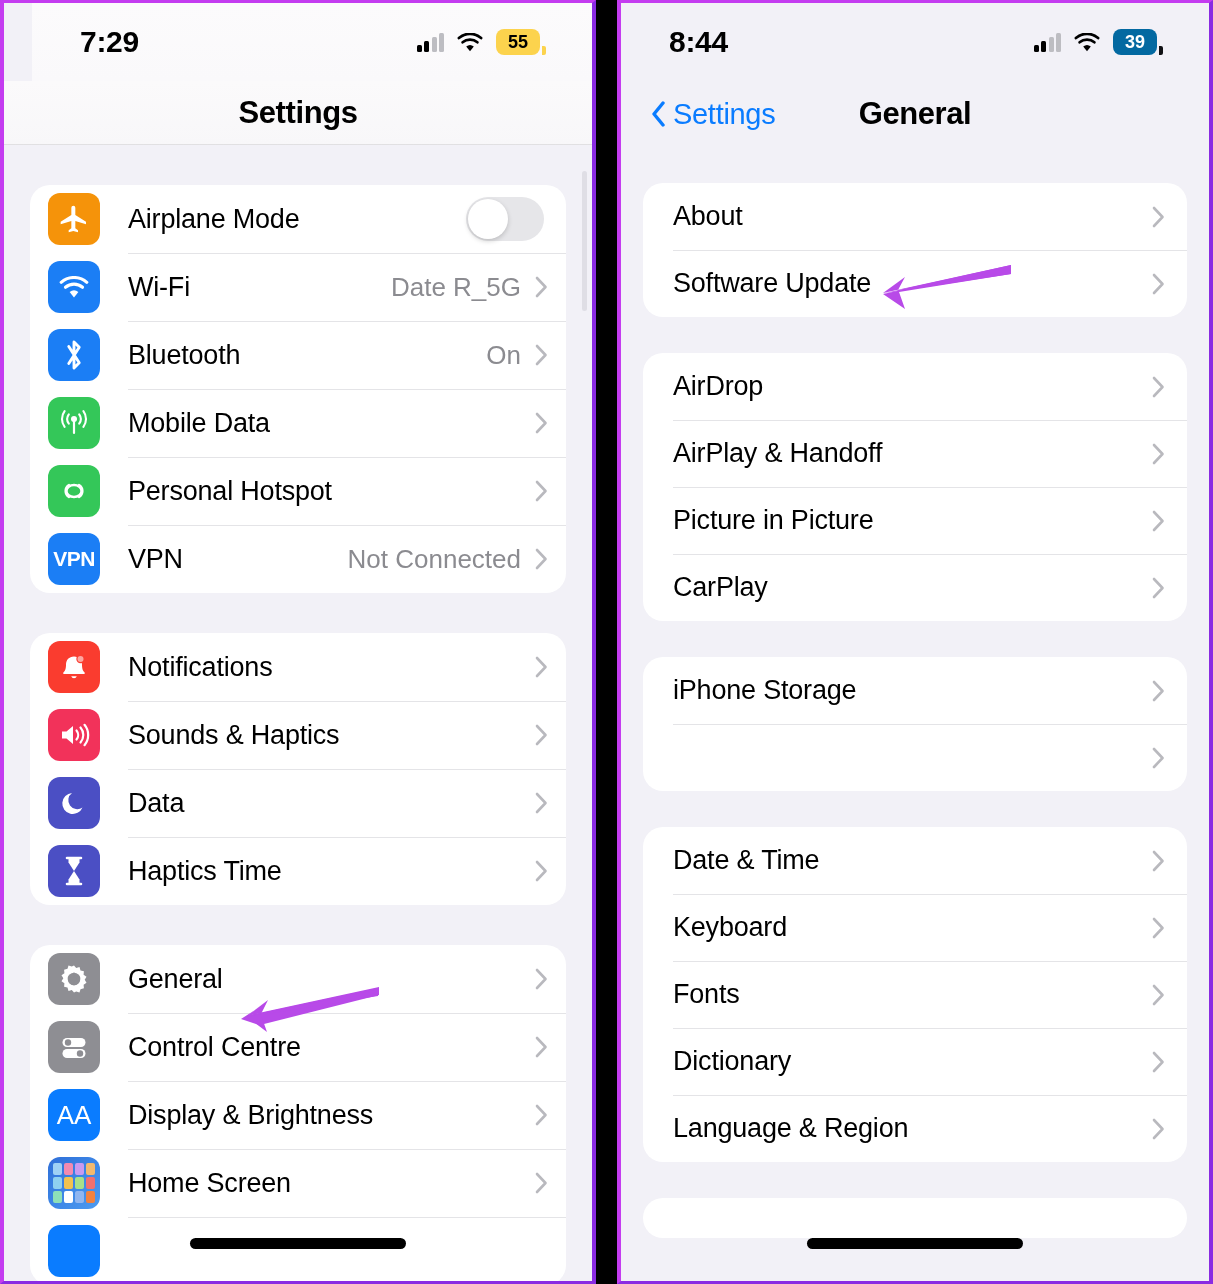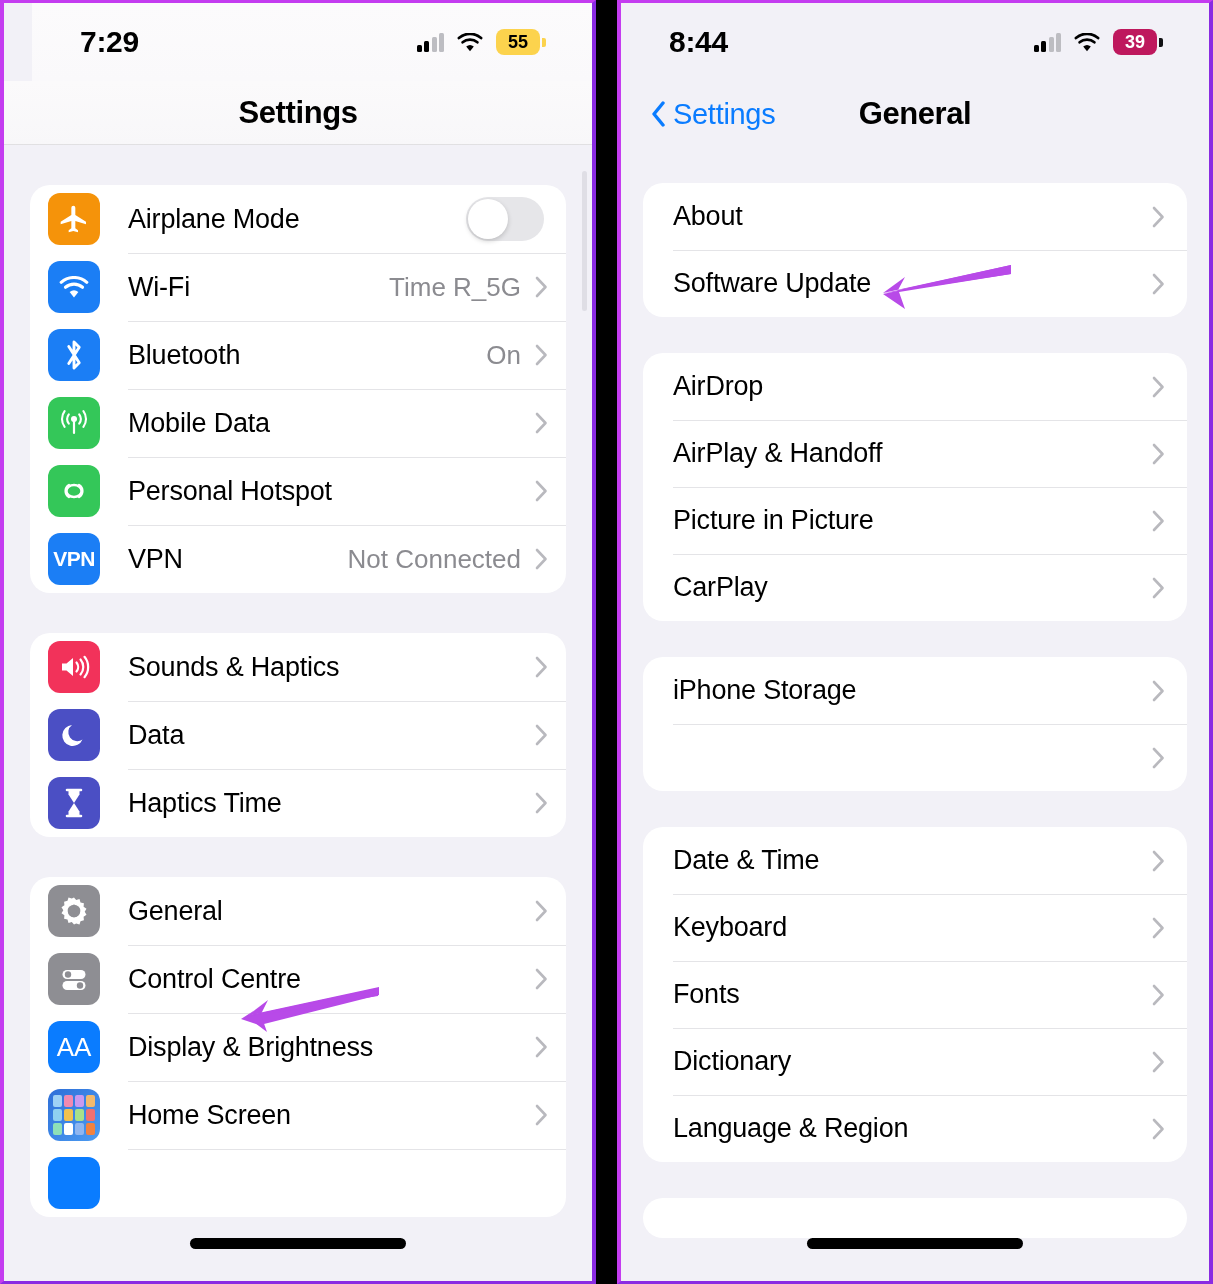--- a/index.html
+++ b/index.html
@@ -57,37 +57,37 @@
   .bars i { display: block; width: 5px; border-radius: 1.5px; background: #000; }
   .bars i:nth-child(1) { height: 7px; }
   .bars i:nth-child(2) { height: 11px; }
   .bars i:nth-child(3) { height: 15px; background: #bdbdc2; }
   .bars i:nth-child(4) { height: 19px; background: #bdbdc2; }
   
   .wifi { width: 26px; height: 19px; position: relative; }
   .wifi svg { display: block; }
   
   .batt {
-    display: flex; align-items: center;
+    display: flex; align-items: flex-end;
   }
   .batt-pill {
     min-width: 44px; height: 26px;
     border-radius: 8px;
     display: flex; align-items: center; justify-content: center;
     font-size: 18px; font-weight: 700;
     padding: 0 6px;
   }
   .batt-tip {
     width: 4px; height: 9px;
     border-radius: 0 2px 2px 0;
     margin-left: 2px;
   }
   .batt-yellow .batt-pill { background: #fcd34d; color: #000; }
   .batt-yellow .batt-tip  { background: #fcd34d; }
-  .batt-dark .batt-pill   { background: #be185d; color: #fff; }
+  .batt-dark .batt-pill   { background: #0369a1; color: #fff; }
   .batt-dark .batt-tip    { background: #111114; }
 
   
   .navbar-left {
     height: 64px;
     display: flex; align-items: center; justify-content: center;
     background: linear-gradient(180deg,#fbfafb 0%, #f8f7f9 100%);
     position: relative;
     z-index: 4;
   }
@@ -305,21 +305,21 @@
 
         <div class="row">
           <div class="app-icon" style="background:#1b7ef5;">
             <svg width="30" height="23" viewBox="0 0 26 19">
               <path d="M13 18.2 L9.2 13.4 a6.1 6.1 0 0 1 7.6 0 Z" fill="#fff"></path>
               <path d="M5.6 9.3 a11.4 11.4 0 0 1 14.8 0" stroke="#fff" stroke-width="2.7" fill="none" stroke-linecap="round"></path>
               <path d="M1.9 5.0 a16.9 16.9 0 0 1 22.2 0" stroke="#fff" stroke-width="2.7" fill="none" stroke-linecap="round"></path>
             </svg>
           </div>
           <div class="row-label">Wi-Fi</div>
-          <div class="row-value">Time R_5G</div>
+          <div class="row-value">Date R_5G</div>
           <div class="chev">
             <svg width="13" height="22" viewBox="0 0 13 22">
                 <path d="M2 2 L10.5 11 L2 20" stroke="#b9b9be" stroke-width="2.6" fill="none" stroke-linecap="round" stroke-linejoin="round"></path>
               </svg>
           </div>
         </div>
 
         <div class="row">
           <div class="app-icon" style="background:#1b7ef5;">
             <svg width="22" height="34" viewBox="0 0 16 26">
@@ -379,20 +379,36 @@
             <svg width="13" height="22" viewBox="0 0 13 22">
                 <path d="M2 2 L10.5 11 L2 20" stroke="#b9b9be" stroke-width="2.6" fill="none" stroke-linecap="round" stroke-linejoin="round"></path>
               </svg>
           </div>
         </div>
       </div>
 
       <div class="spacer-40"></div>
 
       <div class="group">
+        <div class="row">
+          <div class="app-icon" style="background:#fa3c2f;">
+            <svg width="30" height="32" viewBox="0 0 30 32">
+              <path d="M15 5.5 c-5 0-8 3.6-8 8.2 0 5.2-1.6 6.6-2.6 7.7-.5.6-.1 1.6.8 1.6h19.6c.9 0 1.3-1 .8-1.6-1-1.1-2.6-2.5-2.6-7.7 0-4.6-3-8.2-8-8.2z" fill="#fff"></path>
+              <path d="M12.2 25.3 a3 3 0 0 0 5.6 0z" fill="#fff"></path>
+              <circle cx="21.5" cy="8" r="4.2" fill="#fa3c2f"></circle>
+              <circle cx="21.5" cy="8" r="3" fill="#fff" opacity="0.55"></circle>
+            </svg>
+          </div>
+          <div class="row-label">Notifications</div>
+          <div class="chev">
+            <svg width="13" height="22" viewBox="0 0 13 22">
+                <path d="M2 2 L10.5 11 L2 20" stroke="#b9b9be" stroke-width="2.6" fill="none" stroke-linecap="round" stroke-linejoin="round"></path>
+              </svg>
+          </div>
+        </div>
 
         <div class="row">
           <div class="app-icon" style="background:#f2325a;">
             <svg width="34" height="28" viewBox="0 0 34 28">
               <path d="M5 10.5 h4.5 L16 5 v18 l-6.5-5.5H5z" fill="#fff"></path>
               <path d="M19.5 9.5 a7 7 0 0 1 0 9" stroke="#fff" stroke-width="2.2" fill="none" stroke-linecap="round"></path>
               <path d="M23.5 6.5 a11.5 11.5 0 0 1 0 15" stroke="#fff" stroke-width="2.2" fill="none" stroke-linecap="round"></path>
               <path d="M27.5 3.8 a16 16 0 0 1 0 20.4" stroke="#fff" stroke-width="2.2" fill="none" stroke-linecap="round"></path>
             </svg>
           </div>

